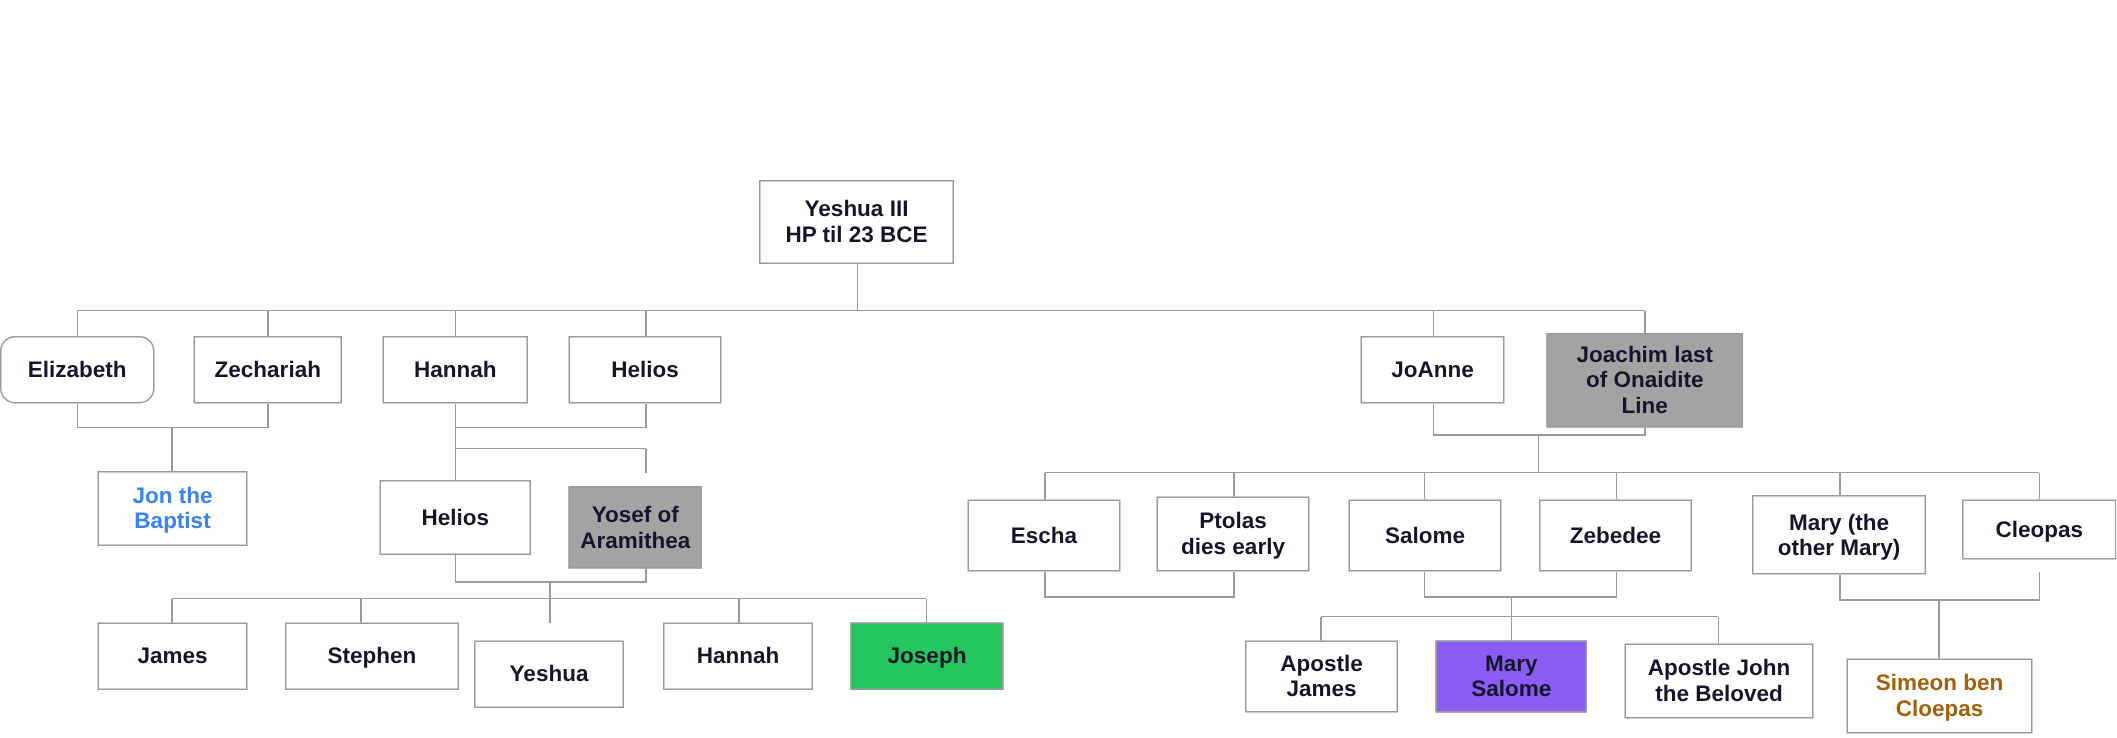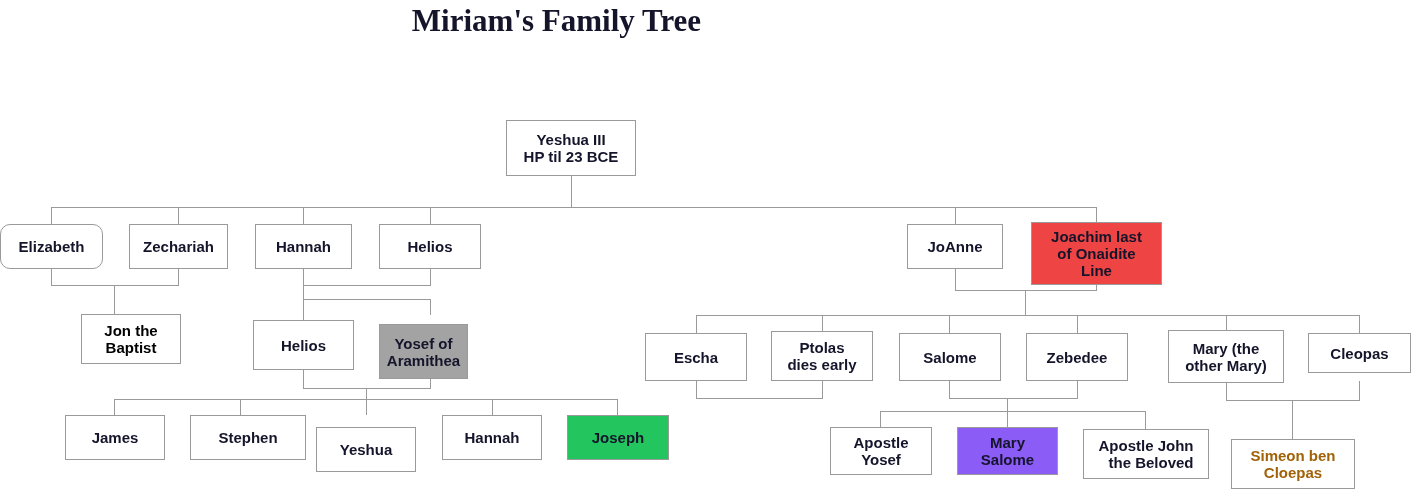--- a/index.html
+++ b/index.html
@@ -54,21 +54,20 @@
     padding: 0 4px;
     white-space: pre-line;
     z-index: 2;
   }
 </style>
 </head>
 <body>
 
 <div id="page">
 
-  <div id="title">Miriam's Family Tree</div>
 
   <svg id="edges" viewBox="0 0 1411 492" width="1411" height="492" xmlns="http://www.w3.org/2000/svg" shape-rendering="crispEdges">
     <g id="edge-group" fill="none" stroke="#9a9a9a" stroke-width="1">
         <path d="M571.5,176 L571.5,207"></path>
         <path d="M51.5,207 L1096.5,207"></path>
         <path d="M51.5,207 L51.5,224"></path>
         <path d="M178.5,207 L178.5,224"></path>
         <path d="M303.5,207 L303.5,224"></path>
         <path d="M430.5,207 L430.5,224"></path>
         <path d="M955.5,207 L955.5,224"></path>
@@ -109,42 +108,42 @@
       </g>
   </svg>
 
 <div class="node" style="left: 506px; top: 120px; width: 130px; height: 56px; border-color: rgb(154, 154, 154); background: rgb(255, 255, 255); color: rgb(20, 20, 43);">Yeshua III
 HP til 23 BCE</div>
     <div class="node" style="left: 0px; top: 224px; width: 103px; height: 45px; border-color: rgb(154, 154, 154); background: rgb(255, 255, 255); color: rgb(20, 20, 43); border-radius: 10px;">Elizabeth</div>
     <div class="node" style="left: 129px; top: 224px; width: 99px; height: 45px; border-color: rgb(154, 154, 154); background: rgb(255, 255, 255); color: rgb(20, 20, 43);">Zechariah</div>
     <div class="node" style="left: 255px; top: 224px; width: 97px; height: 45px; border-color: rgb(154, 154, 154); background: rgb(255, 255, 255); color: rgb(20, 20, 43);">Hannah</div>
     <div class="node" style="left: 379px; top: 224px; width: 102px; height: 45px; border-color: rgb(154, 154, 154); background: rgb(255, 255, 255); color: rgb(20, 20, 43);">Helios</div>
     <div class="node" style="left: 907px; top: 224px; width: 96px; height: 45px; border-color: rgb(154, 154, 154); background: rgb(255, 255, 255); color: rgb(20, 20, 43);">JoAnne</div>
-    <div class="node" style="left: 1031px; top: 222px; width: 131px; height: 63px; border-color: rgb(154, 154, 154); background: #ef4444; color: rgb(20, 20, 43);">Joachim last
+    <div class="node" style="left: 1031px; top: 222px; width: 131px; height: 63px; border-color: rgb(154, 154, 154); background: #a3a3a3; color: rgb(20, 20, 43);">Joachim last
 of Onaidite
 Line</div>
-    <div class="node" style="left: 65px; top: 314px; width: 100px; height: 50px; border-color: rgb(154, 154, 154); background: rgb(255, 255, 255); color: #000000; margin-left: 16px;">Jon the
+    <div class="node" style="left: 65px; top: 314px; width: 100px; height: 50px; border-color: rgb(154, 154, 154); background: rgb(255, 255, 255); color: #3b82f6;">Jon the
 Baptist</div>
     <div class="node" style="left: 253px; top: 320px; width: 101px; height: 50px; border-color: rgb(154, 154, 154); background: rgb(255, 255, 255); color: rgb(20, 20, 43);">Helios</div>
     <div class="node" style="left: 379px; top: 324px; width: 89px; height: 55px; border-color: rgb(154, 154, 154); background: #a3a3a3; color: rgb(20, 20, 43);">Yosef of
 Aramithea</div>
     <div class="node" style="left: 645px; top: 333px; width: 102px; height: 48px; border-color: rgb(154, 154, 154); background: rgb(255, 255, 255); color: rgb(20, 20, 43);">Escha</div>
     <div class="node" style="left: 771px; top: 331px; width: 102px; height: 50px; border-color: rgb(154, 154, 154); background: rgb(255, 255, 255); color: rgb(20, 20, 43);">Ptolas
 dies early</div>
     <div class="node" style="left: 899px; top: 333px; width: 102px; height: 48px; border-color: rgb(154, 154, 154); background: rgb(255, 255, 255); color: rgb(20, 20, 43);">Salome</div>
     <div class="node" style="left: 1168px; top: 330px; width: 116px; height: 53px; border-color: rgb(154, 154, 154); background: rgb(255, 255, 255); color: rgb(20, 20, 43);">Mary (the
 other Mary)</div>
     <div class="node" style="left: 1026px; top: 333px; width: 102px; height: 48px; border-color: rgb(154, 154, 154); background: rgb(255, 255, 255); color: rgb(20, 20, 43);">Zebedee</div>
     <div class="node" style="left: 1308px; top: 333px; width: 103px; height: 40px; border-color: rgb(154, 154, 154); background: rgb(255, 255, 255); color: rgb(20, 20, 43);">Cleopas</div>
     <div class="node" style="left: 65px; top: 415px; width: 100px; height: 45px; border-color: rgb(154, 154, 154); background: rgb(255, 255, 255); color: rgb(20, 20, 43);">James</div>
     <div class="node" style="left: 190px; top: 415px; width: 116px; height: 45px; border-color: rgb(154, 154, 154); background: rgb(255, 255, 255); color: rgb(20, 20, 43);">Stephen</div>
     <div class="node" style="left: 316px; top: 415px; width: 100px; height: 45px; border-color: rgb(154, 154, 154); background: rgb(255, 255, 255); color: rgb(20, 20, 43); margin-top: 12px;">Yeshua</div>
     <div class="node" style="left: 442px; top: 415px; width: 100px; height: 45px; border-color: rgb(154, 154, 154); background: rgb(255, 255, 255); color: rgb(20, 20, 43);">Hannah</div>
     <div class="node" style="left: 567px; top: 415px; width: 102px; height: 45px; border-color: rgb(154, 154, 154); background: #22c55e; color: rgb(20, 20, 43);">Joseph</div>
     <div class="node" style="left: 830px; top: 427px; width: 102px; height: 48px; border-color: rgb(154, 154, 154); background: rgb(255, 255, 255); color: rgb(20, 20, 43);">Apostle
-Yosef</div>
+James</div>
     <div class="node" style="left: 957px; top: 427px; width: 101px; height: 48px; border-color: rgb(154, 154, 154); background: #8b5cf6; color: rgb(20, 20, 43);">Mary
 Salome</div>
-    <div class="node" style="left: 1083px; top: 429px; width: 126px; height: 50px; border-color: rgb(154, 154, 154); background: rgb(255, 255, 255); color: rgb(20, 20, 43); text-align: right;">Apostle John
+    <div class="node" style="left: 1083px; top: 429px; width: 126px; height: 50px; border-color: rgb(154, 154, 154); background: rgb(255, 255, 255); color: rgb(20, 20, 43);">Apostle John
 the Beloved</div>
     <div class="node" style="left: 1231px; top: 439px; width: 124px; height: 50px; border-color: rgb(154, 154, 154); background: rgb(255, 255, 255); color: #a16207;">Simeon ben
 Cloepas</div>
   </div>
 
 </body></html>

